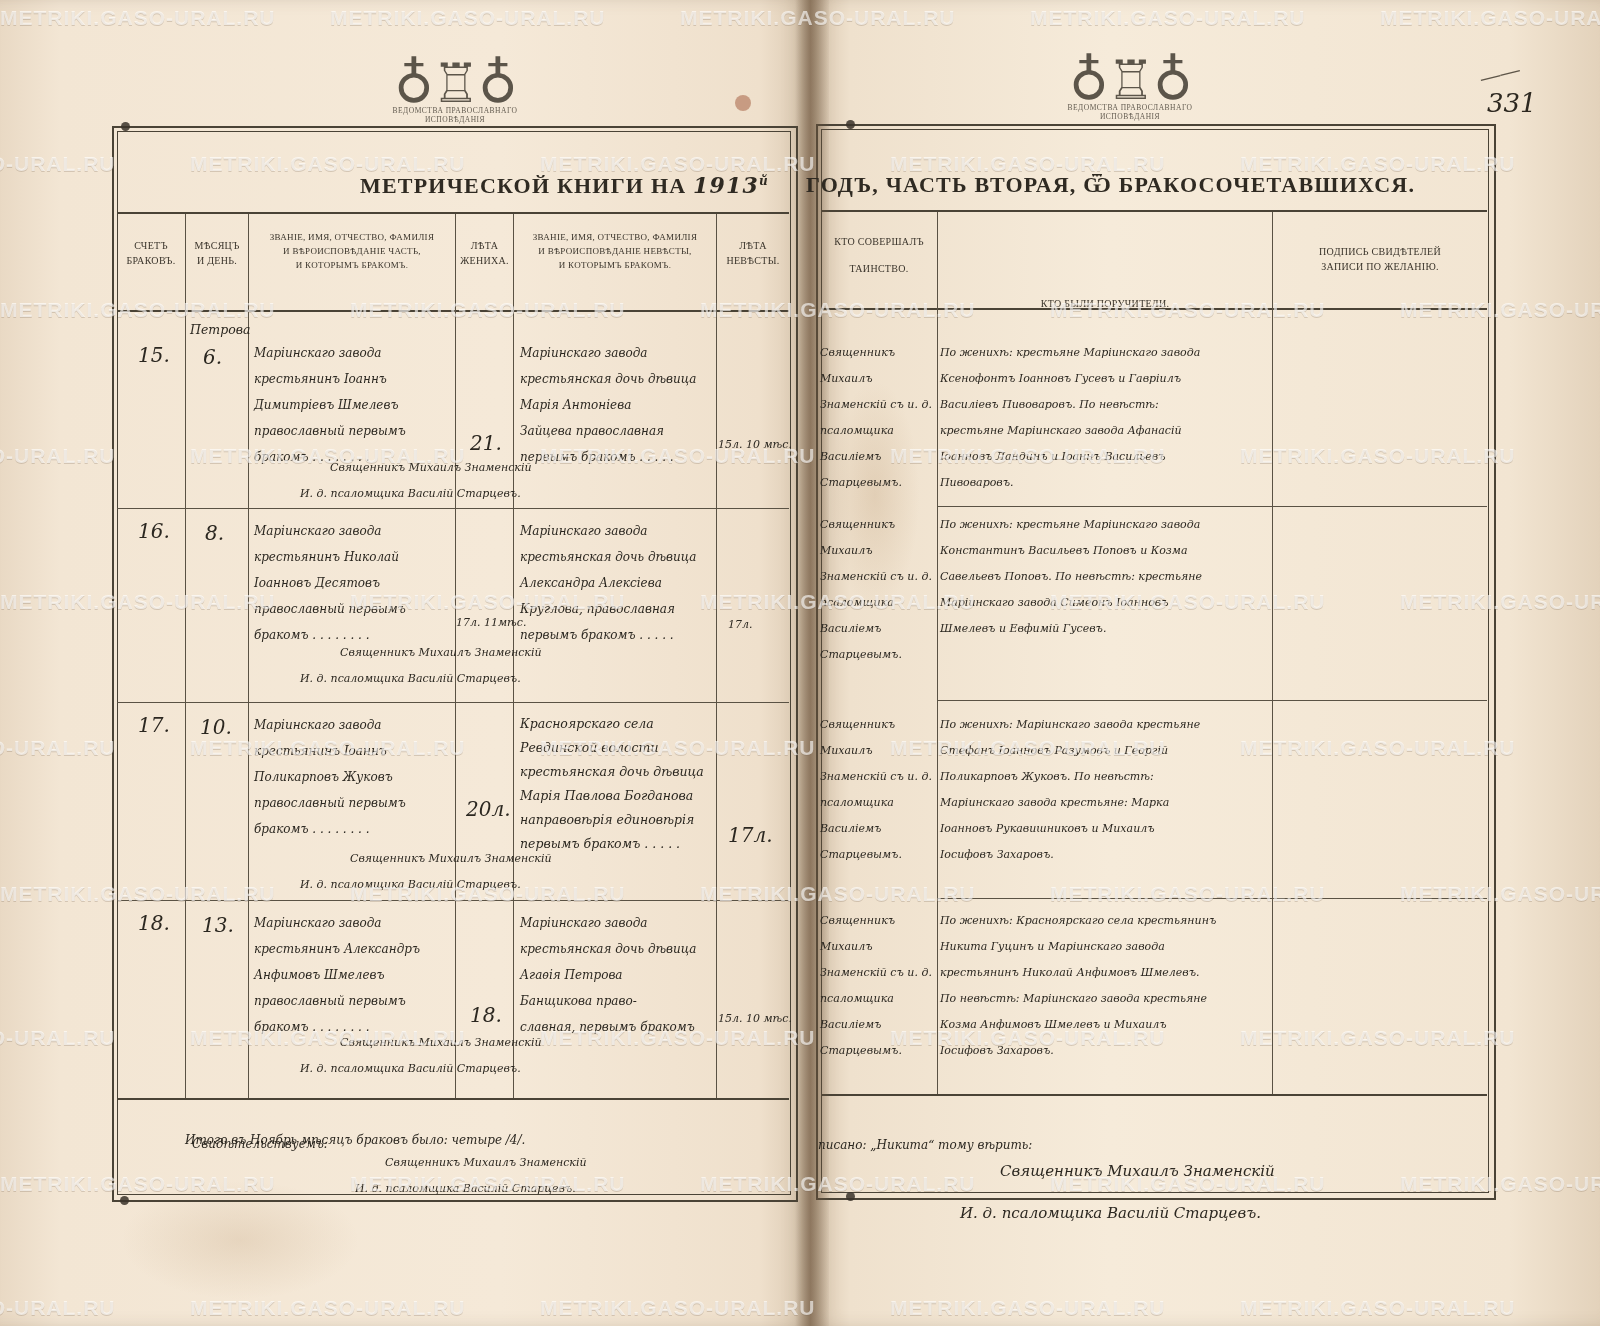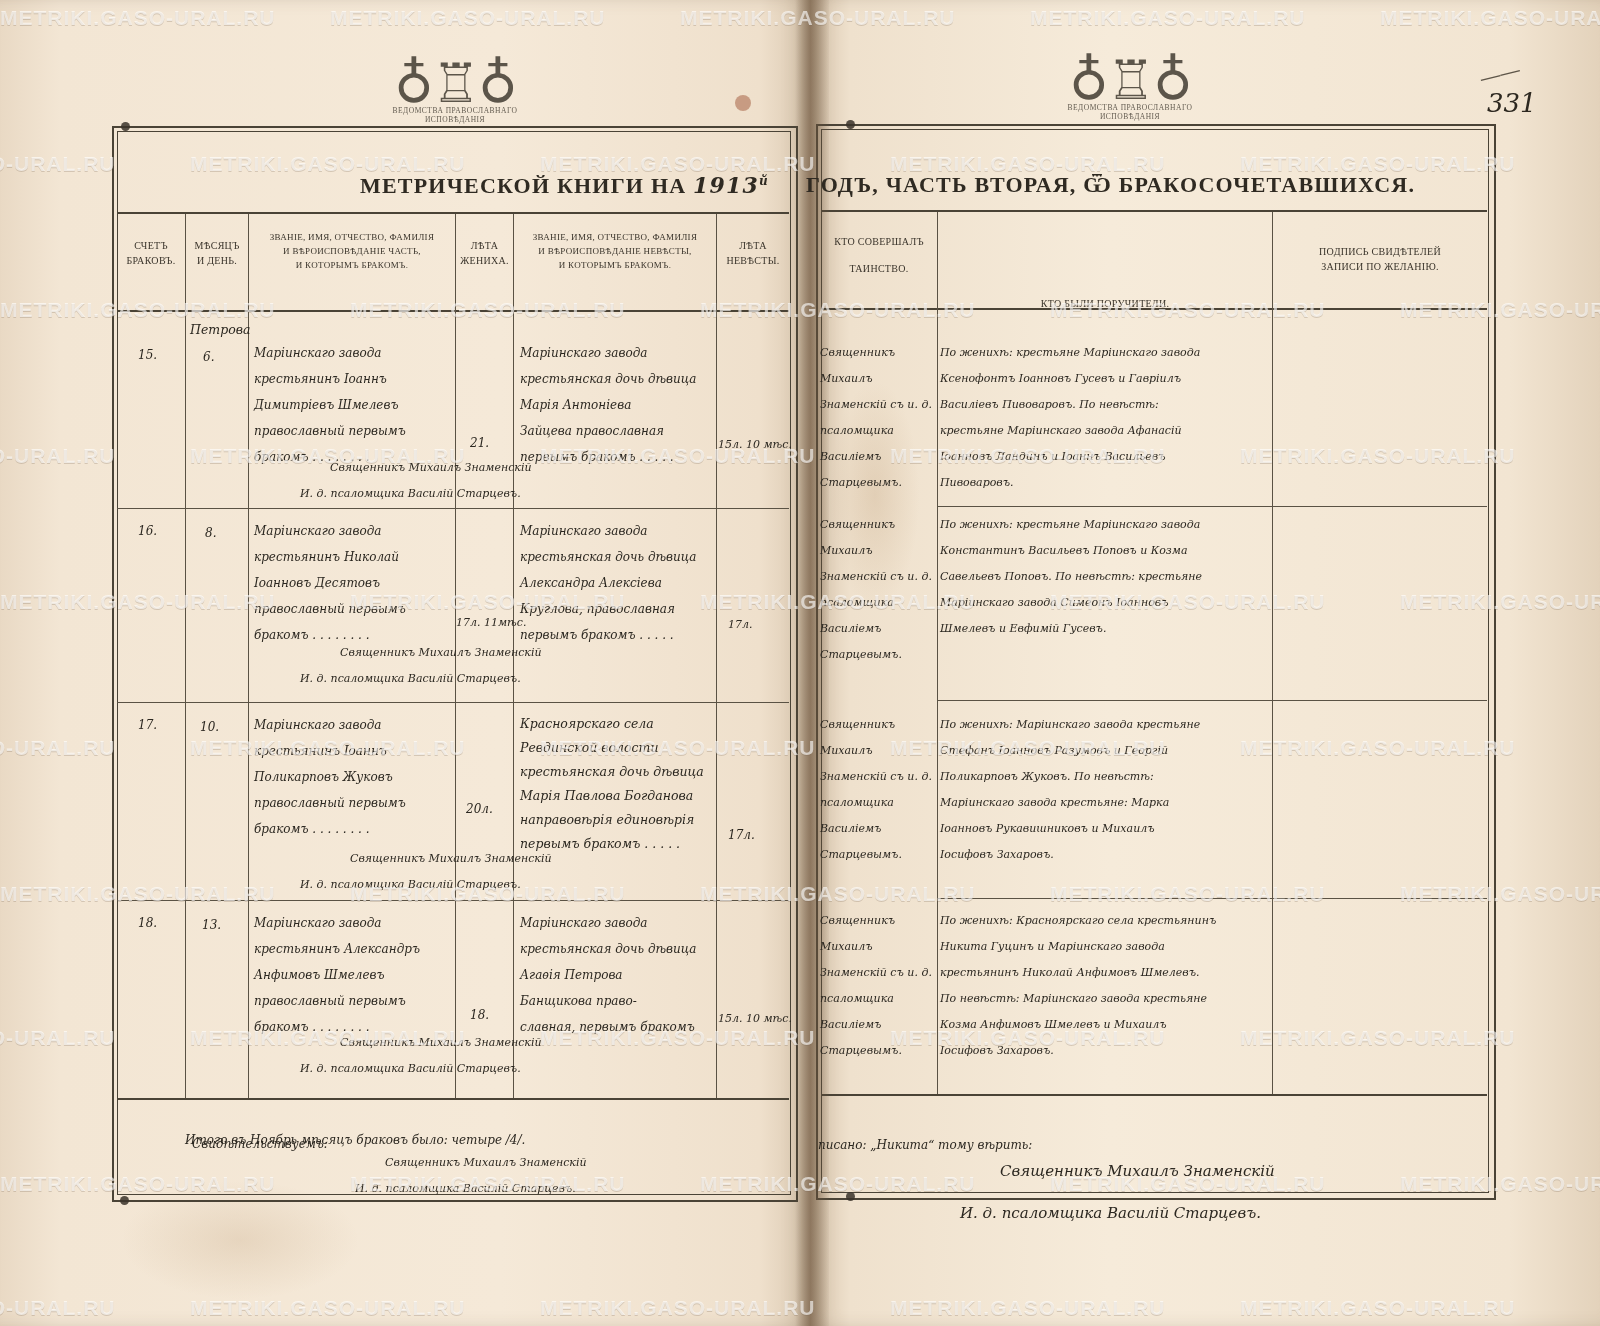--- a/index.html
+++ b/index.html
@@ -116,21 +116,21 @@
     position: absolute;
     z-index: 6;
     font-family: "DejaVu Serif", serif;
     font-style: italic;
     color: #2b2720;
     font-size: 12px;
     line-height: 26px;
     white-space: pre;
   }
   .hw.small { font-size: 12.5px; line-height: 23px; }
-  .hw.num { font-size: 12px; font-style: italic; }
+  .hw.num { font-size: 20px; font-style: italic; }
   .hw.tiny { font-size: 11px; line-height: 21px; }
   .hw.blk { white-space: pre-wrap; }
 
   .folio {
     position: absolute;
     z-index: 7;
     font-family: "DejaVu Serif", serif;
     font-style: italic;
     font-size: 26px;
     color: #2d2820;

